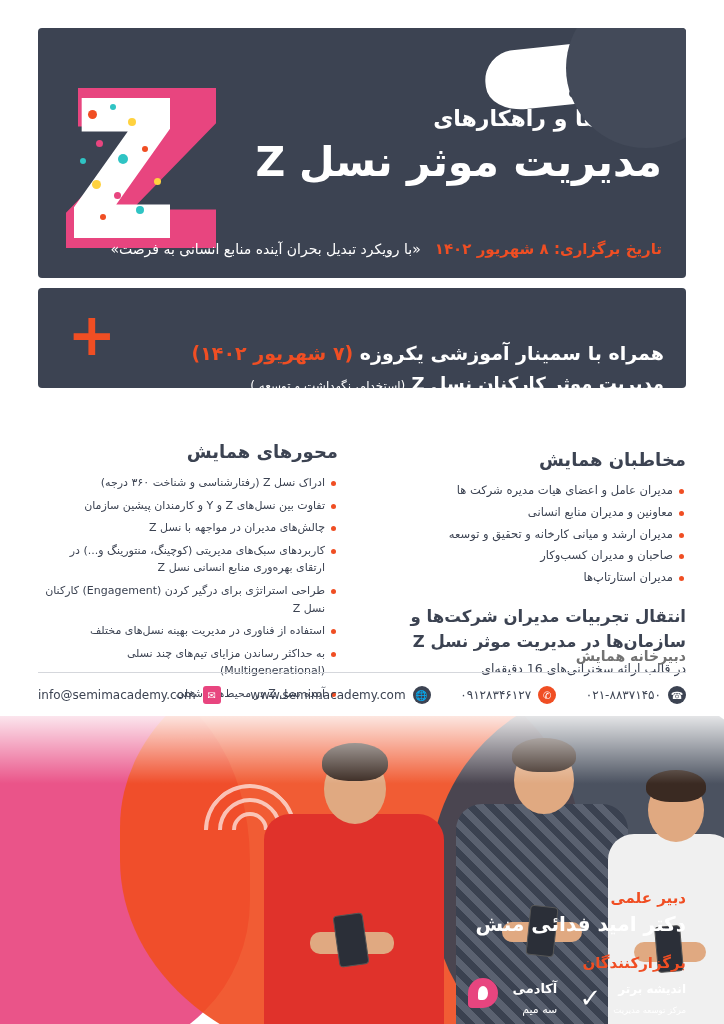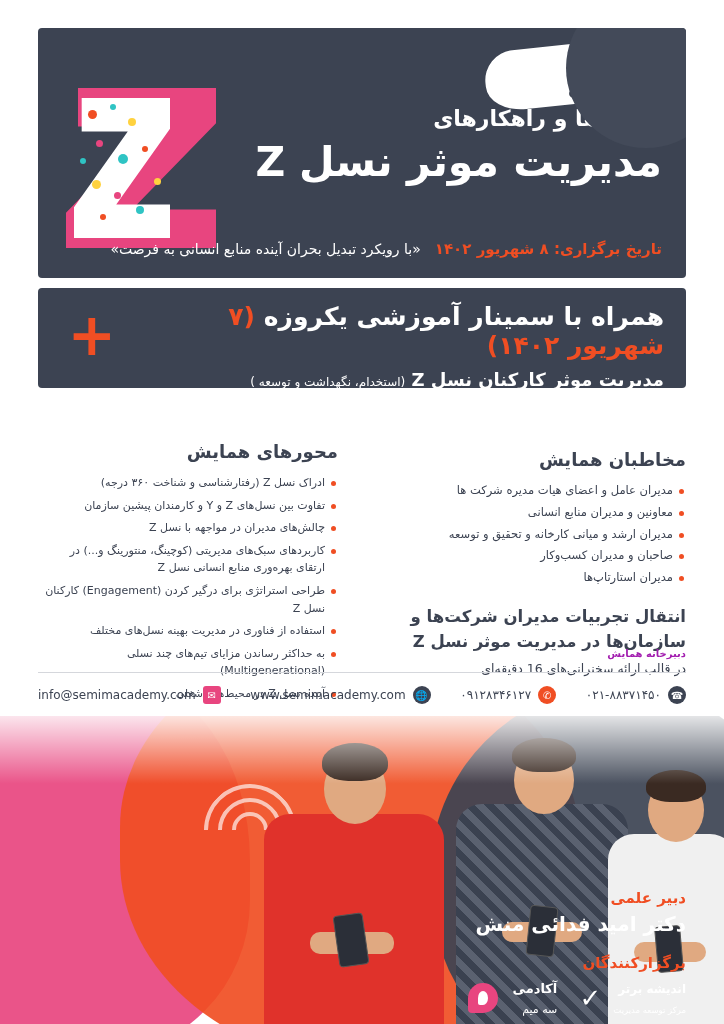--- a/index.html
+++ b/index.html
@@ -113,21 +113,21 @@
     width: 48px; height: 48px;
     color: #f04e23;
     font-size: 58px; line-height: 42px; font-weight: bold;
     text-align: center;
   }
   .seminar-text {
     position: absolute;
     right: 22px; top: 14px;
     width: 540px; text-align: right; color: #fff;
   }
-  .seminar-text .s1 { font-size: 25px; font-weight: bold; }
+  .seminar-text .s1 { font-size: 19px; font-weight: bold; margin-top: 40px; }
   .seminar-text .s1 .hl { color: #f04e23; }
   .seminar-text .s2 { font-size: 18px; font-weight: bold; margin-top: 9px; }
   .seminar-text .s2 .sub { font-size: 12px; font-weight: normal; }
 
   
   .content {
     position: absolute;
     left: 38px; top: 404px;
     width: 648px; height: 240px;
   }
@@ -160,21 +160,21 @@
     margin-top: 18px;
     text-align: right;
     color: #3c4352;
   }
   .highlight .h1 { font-size: 16.5px; font-weight: bold; line-height: 1.5; }
   .highlight .h2 { font-size: 12.5px; margin-top: 6px; color: #3c4352; }
 
   
   .contact-title {
     position: absolute; right: 38px; top: 648px;
-    font-size: 10px; font-weight: bold; color: #a21caf;
+    font-size: 14px; font-weight: bold; color: #737373;
   }
   .contact-rule {
     position: absolute; left: 38px; top: 672px;
     width: 648px; height: 1px; background: #d5d7dc;
   }
   .contact-row {
     position: absolute; left: 38px; top: 680px;
     width: 648px; height: 30px;
     display: flex; flex-direction: row-reverse; align-items: center;
     justify-content: space-between;
@@ -276,21 +276,21 @@
   .credits .name { color: #ffffff; font-size: 20px; font-weight: bold; margin-top: 5px; }
 
   .organizers-label {
     position: absolute; right: 38px; bottom: 52px;
     color: #f04e23; font-size: 15px; font-weight: bold;
   }
   .logos {
     position: absolute; right: 38px; bottom: 6px;
     display: flex; flex-direction: row-reverse; align-items: center; gap: 16px;
   }
-  .logo-a { display: flex; flex-direction: row-reverse; align-items: center; gap: 15px; }
+  .logo-a { display: flex; flex-direction: row-reverse; align-items: flex-start; gap: 15px; }
   .logo-a .mark {
     width: 30px; height: 30px; background: #e8457f;
     border-radius: 50% 50% 50% 4px;
     position: relative;
   }
   .logo-a .mark::after{
     content:""; position:absolute; left:10px; top:8px;
     width:10px; height:14px; background:#fff; border-radius:50% 50% 50% 2px;
   }
   .logo-a .txt { color: #ffffff; text-align: right; line-height: 1.25; }

